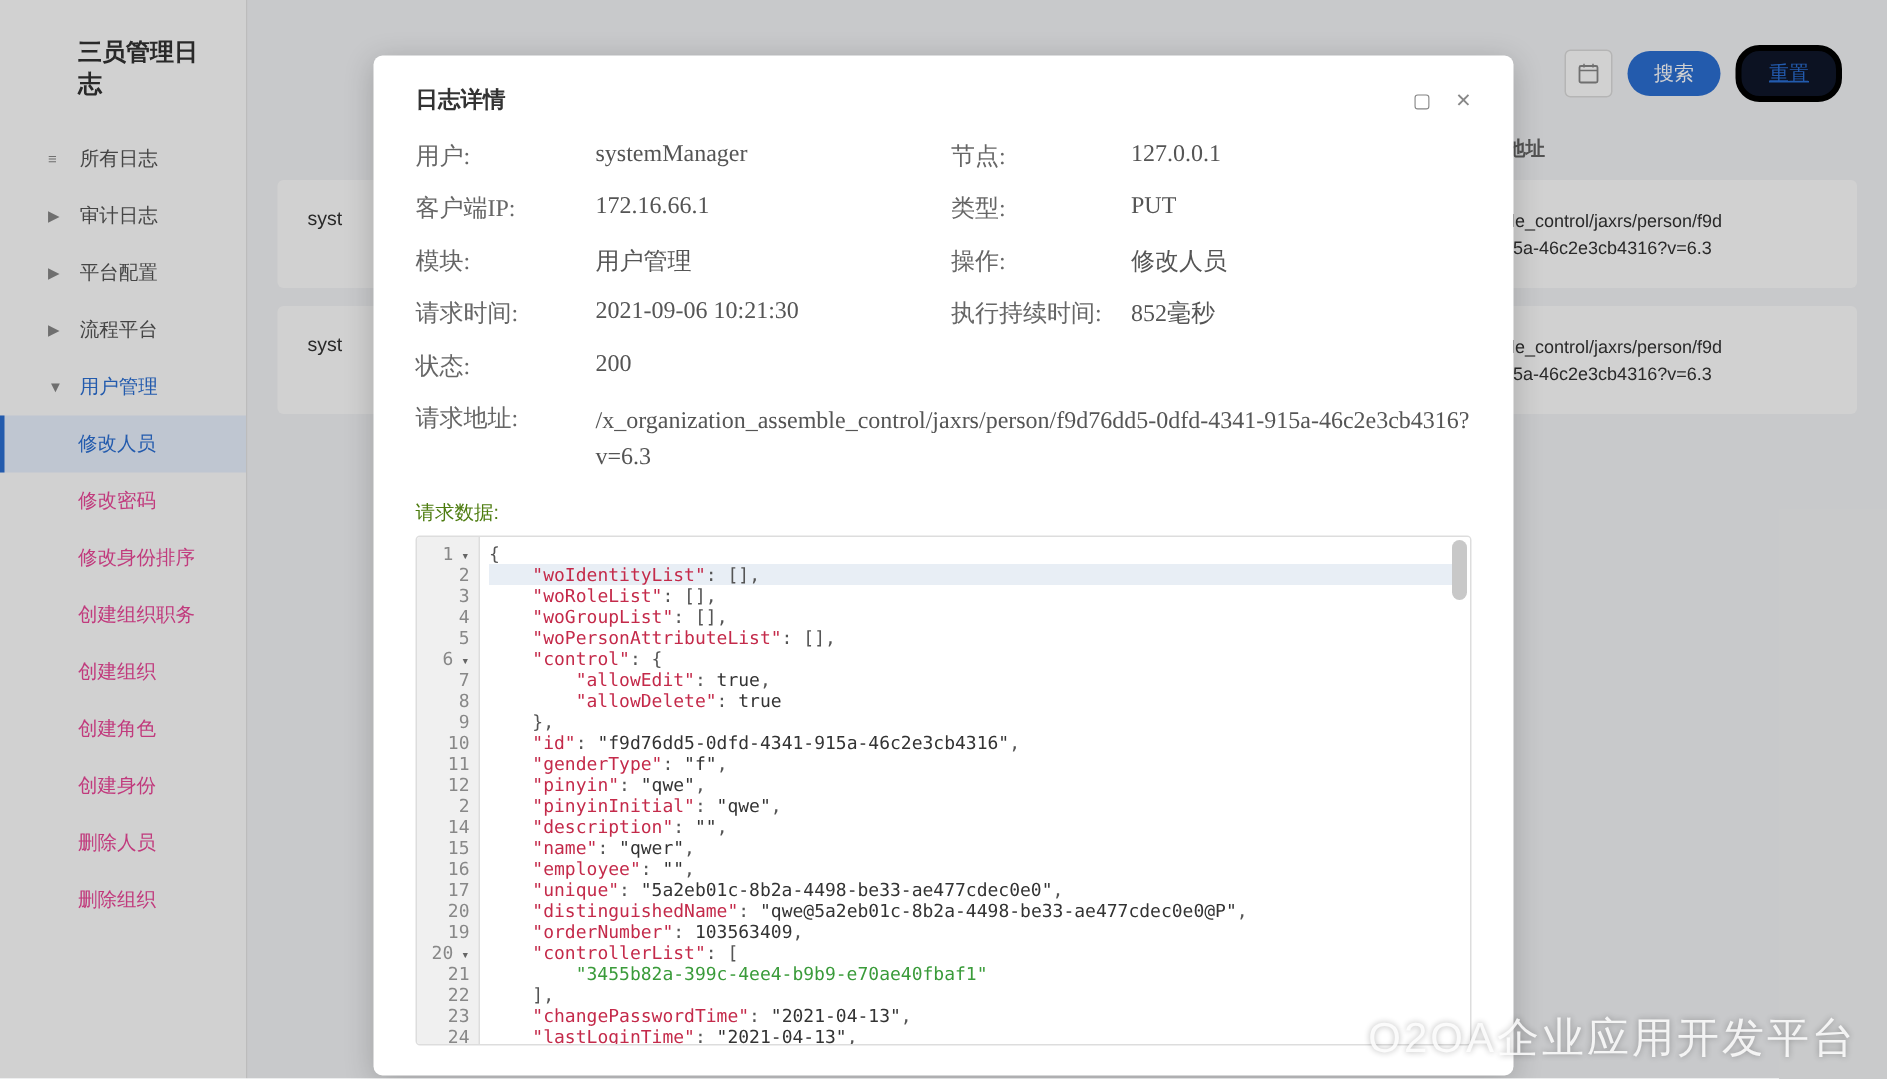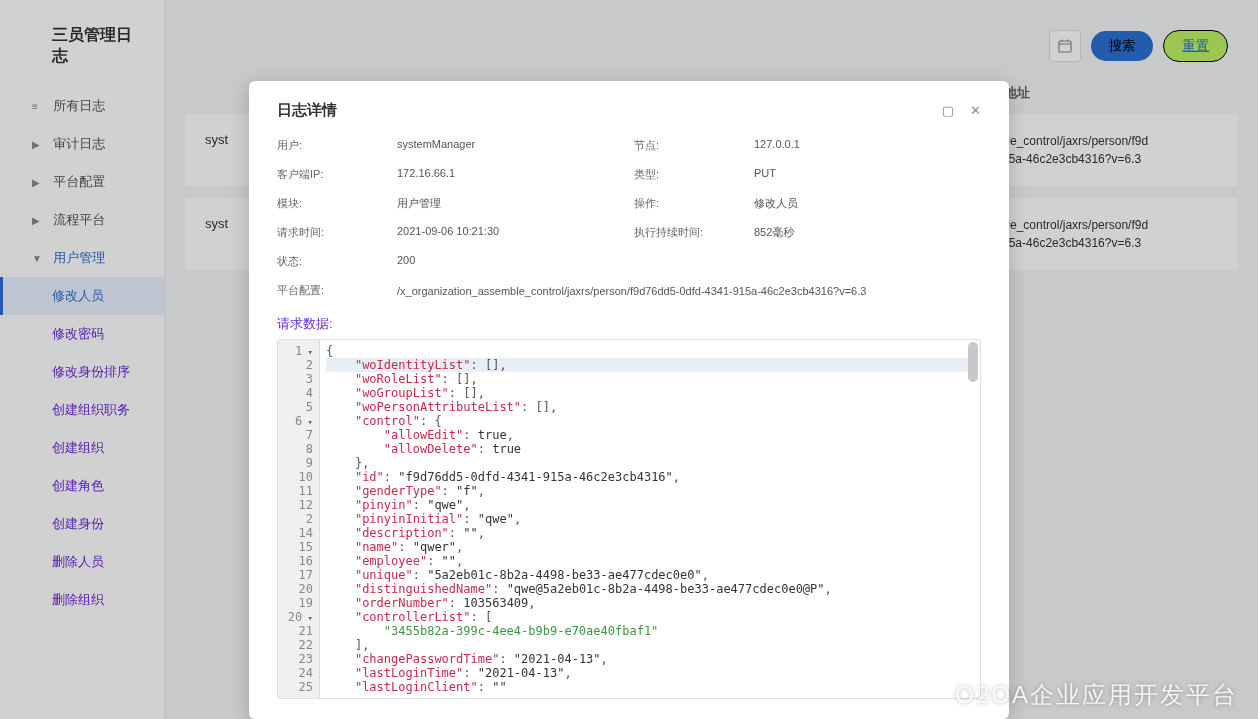--- a/index.html
+++ b/index.html
@@ -3,49 +3,49 @@
 <meta charset="utf-8">
 <style>
 * { box-sizing: border-box; margin: 0; padding: 0; }
 body { font-family: "Microsoft YaHei", Arial, sans-serif; font-size: 13px; background: #f0f2f5; color: #333; width: 1258px; height: 719px; overflow: hidden; position: relative; }
 .app { display: flex; width: 100%; height: 100%; }
 .sidebar { width: 165px; background: #fff; border-right: 1px solid #e6e6e6; padding: 15px 0; }
 .sidebar-title { font-size: 16px; font-weight: bold; padding: 10px 20px 20px 52px; }
 .nav-item { display: flex; align-items: center; padding: 10px 20px 10px 32px; cursor: pointer; color: #555; }
 .nav-item .caret { width: 14px; display: inline-block; font-size: 10px; color: #888; }
 .nav-item.active { color: #2b6fd4; }
-.sub-item { padding: 10px 20px 10px 52px; cursor: pointer; color: #6d28d9; }
+.sub-item { padding: 10px 20px 10px 52px; cursor: pointer; color: #ec4899; }
 .sub-item.active { background: #eaf2ff; color: #2b6fd4; border-left: 3px solid #2b6fd4; padding-left: 49px; }
 .main { flex: 1; background: #f5f6f8; padding: 20px; position: relative; }
 .toolbar { display: flex; justify-content: flex-end; gap: 10px; align-items: center; padding: 10px; }
 .icon-btn { width: 32px; height: 32px; border: 1px solid #ddd; border-radius: 4px; background: #fff; display: flex; align-items: center; justify-content: center; cursor: pointer; }
-.btn-primary { background: #2b6fd4; color: #000000; border: none; padding: 6px 18px; border-radius: 16px; cursor: pointer; }
-.btn-ghost { background: #bef264; color: #2b6fd4; border: 1px solid #000000; padding: 6px 18px; border-radius: 16px; cursor: pointer; text-decoration: underline; }
+.btn-primary { background: #2b6fd4; color: #ffffff; border: none; padding: 6px 18px; border-radius: 16px; cursor: pointer; }
+.btn-ghost { background: #0f172a; color: #2b6fd4; border: 4px solid #000000; padding: 6px 18px; border-radius: 16px; cursor: pointer; text-decoration: underline; }
 .table-head { display: flex; padding: 12px 20px; color: #666; font-weight: bold; }
 .table-row { display: flex; background: #fff; padding: 18px 20px; margin-bottom: 12px; border-radius: 4px; }
 .col-user { width: 120px; }
-.modal-overlay { position: absolute; inset: 0; background: rgba(0,0,0,0.18); display: flex; align-items: flex-end; justify-content: center; padding-top: 34px; }
+.modal-overlay { position: absolute; inset: 0; background: rgba(0,0,0,0.18); display: flex; align-items: center; justify-content: center; padding-top: 34px; }
 .modal { width: 760px; max-height: 680px; background: #fff; border-radius: 6px; box-shadow: 0 4px 20px rgba(0,0,0,0.2); padding: 20px 28px; display: flex; flex-direction: column; }
 .modal-header { display: flex; justify-content: space-between; align-items: center; margin-bottom: 18px; }
 .modal-title { font-size: 15px; font-weight: bold; color: #333; }
 .modal-ctrls { display: flex; gap: 16px; color: #888; cursor: pointer; }
-.detail-grid { display: grid; grid-template-columns: 110px 1fr 110px 1fr; row-gap: 14px; column-gap: 10px; font-size: 11px; color: #555; margin-bottom: 10px; }
+.detail-grid { display: grid; grid-template-columns: 110px 1fr 110px 1fr; row-gap: 14px; column-gap: 10px; font-size: 16px; color: #555; margin-bottom: 10px; font-family: Liberation Serif, serif; }
 .detail-label { color: #666; }
 .detail-full { grid-column: 2 / 5; }
-.req-data-label { color: #6d28d9; margin: 6px 0; }
+.req-data-label { color: #4d7c0f; margin: 6px 0; }
 .code-wrap { border: 1px solid #ddd; border-radius: 3px; flex: 1; overflow: hidden; display: flex; position: relative; }
 .gutter { width: 42px; background: #f0f0f0; border-right: 1px solid #ddd; font-family: Consolas, monospace; font-size: 12px; color: #888; text-align: right; padding: 4px 6px 4px 0; line-height: 14px; }
 .gutter .gl { height: 14px; }
 .code { flex: 1; font-family: Consolas, monospace; font-size: 12px; line-height: 14px; padding: 4px 6px; white-space: pre; overflow: auto; background: #fff; }
 .code .hl { background: #e8eef5; display: block; }
 .k { color: #c42a4a; } 
 .s { color: #3a9b3a; } 
 .p { color: #555; }    
 .scrollbar-fake { position: absolute; right: 2px; top: 2px; width: 10px; height: 40px; background: #c8c8c8; border-radius: 5px; }
-.watermark { position: absolute; bottom: 8px; right: 20px; font-size: 24px; color: rgba(255,255,255,0.85); font-weight: 300; letter-spacing: 2px; pointer-events: none; text-shadow: 0 0 4px rgba(0,0,0,0.3); }
+.watermark { position: absolute; bottom: 8px; right: 20px; font-size: 28px; color: rgba(255,255,255,0.85); font-weight: 300; letter-spacing: 2px; pointer-events: none; text-shadow: 0 0 4px rgba(0,0,0,0.3); }
 .scroll-hint { position: absolute; bottom: 8px; right: 4px; width: 8px; height: 40px; background: #ccc; border-radius: 4px; }
 </style>
 </head>
 <body>
 
 <div class="app">
   <div class="sidebar">
     <div class="sidebar-title">三员管理日志</div>
     <div id="nav-root">
         <div class="nav-item"><span class="caret">≡</span>&nbsp;&nbsp;<span>所有日志</span></div>
@@ -129,21 +129,21 @@
       <div class="detail-label">请求时间:</div>
       <div>2021-09-06 10:21:30</div>
       <div class="detail-label">执行持续时间:</div>
       <div>852毫秒</div>
 
       <div class="detail-label">状态:</div>
       <div>200</div>
       <div></div>
         <div></div>
 
-      <div class="detail-label">平台配置:</div>
+      <div class="detail-label">请求地址:</div>
       <div class="detail-full" style="line-height:1.5">/x_organization_assemble_control/jaxrs/person/f9d76dd5-0dfd-4341-915a-46c2e3cb4316?v=6.3</div>
     </div>
     <div class="req-data-label">请求数据:</div>
     <div class="code-wrap">
       <div class="gutter" id="gutter">
           <div class="gl">1<span style="font-size:9px;color:#666"> ▾</span></div>
           <div class="gl">2</div>
           <div class="gl">3</div>
           <div class="gl">4</div>
           <div class="gl">5</div>

